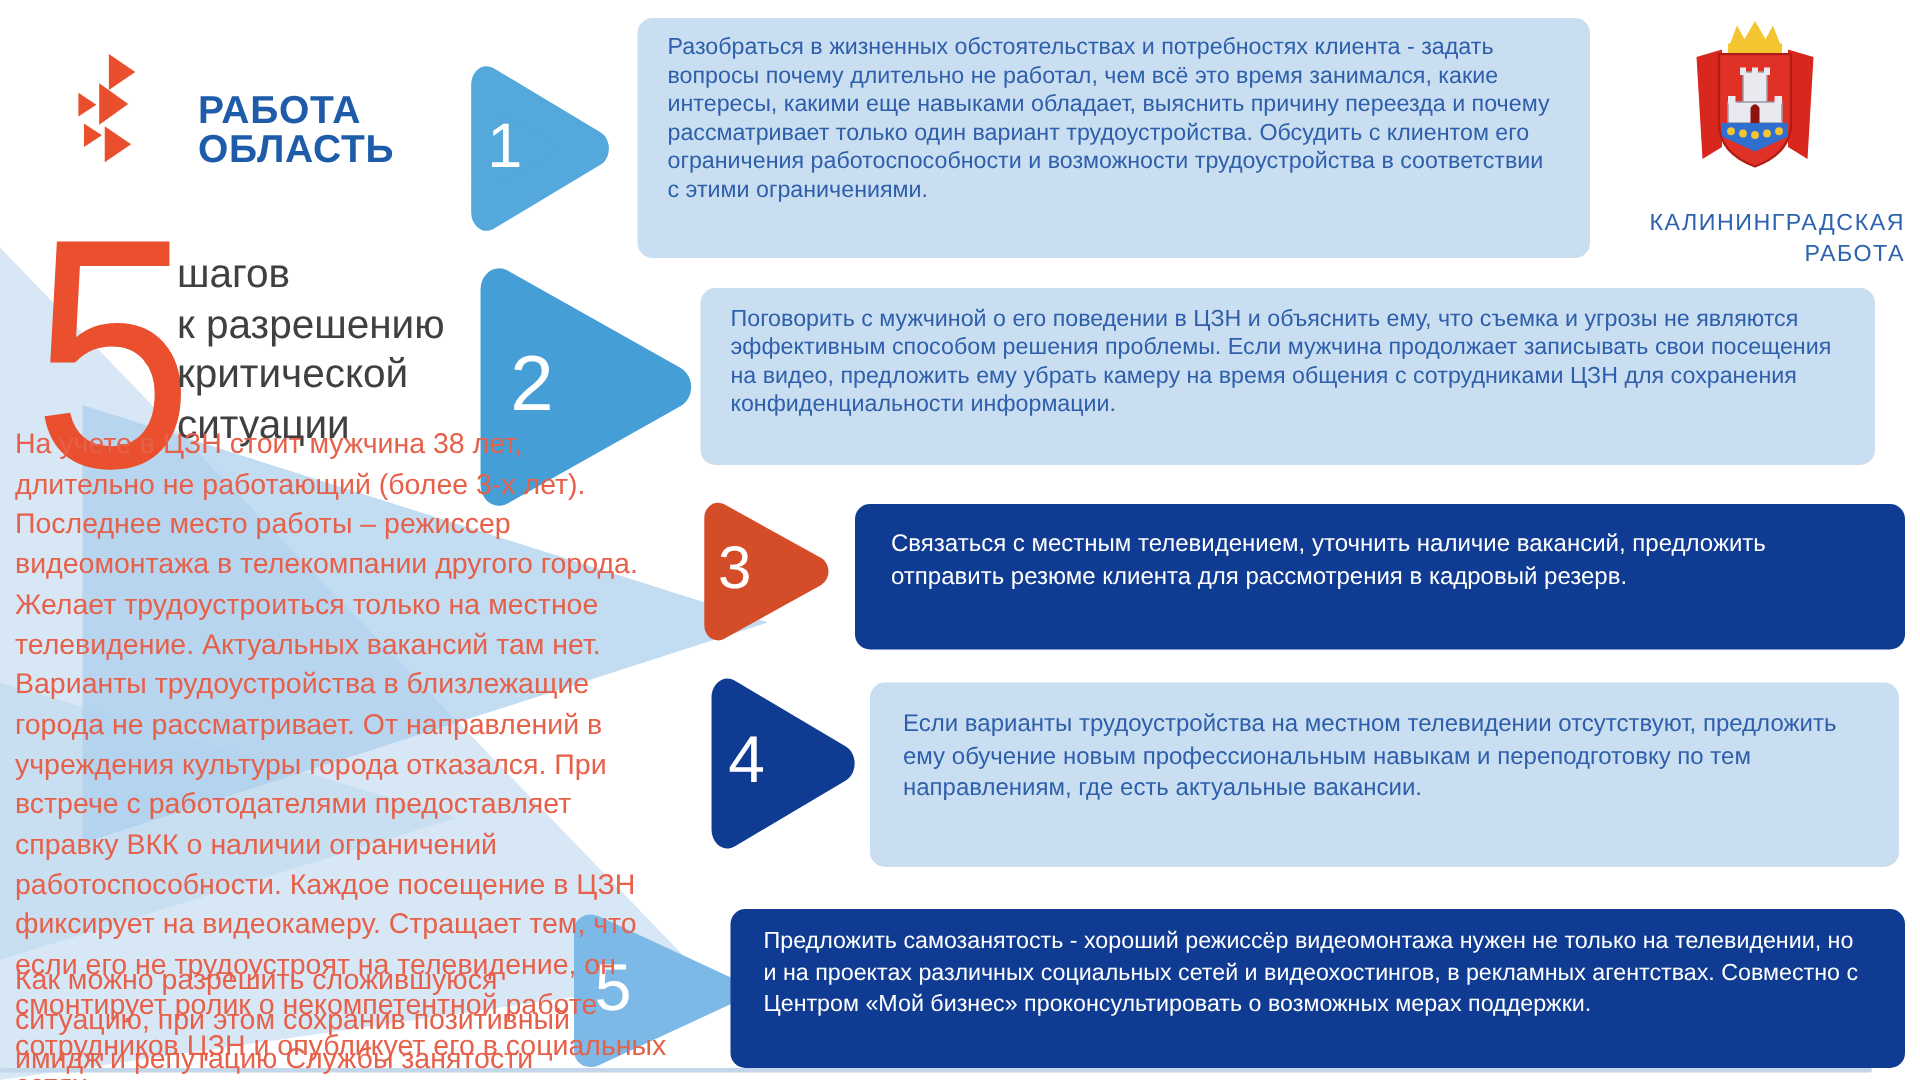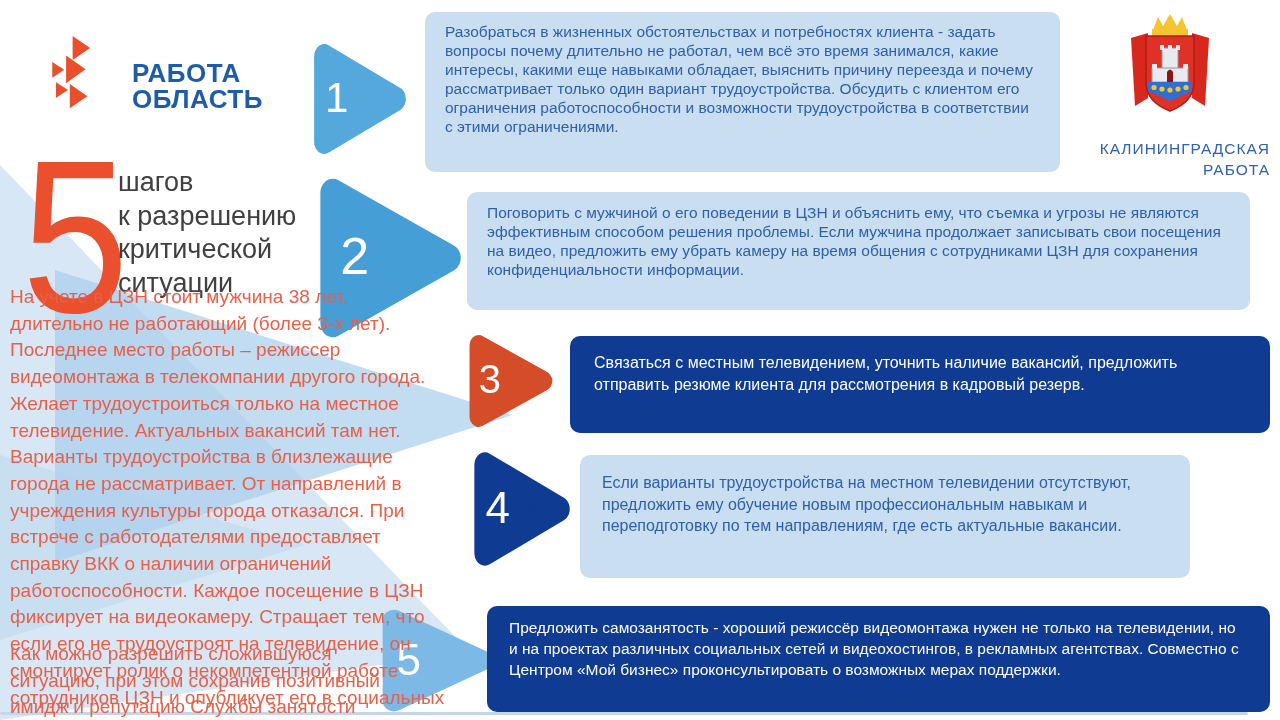--- a/index.html
+++ b/index.html
@@ -56,21 +56,21 @@
   .a5{left:374px;top:604px;width:124px;height:113px;}
   .a5 .num{font-size:44px;}
   
   .box{position:absolute;z-index:1;border-radius:10px;box-sizing:border-box;}
   .box p{margin:0;}
   .box.light{background:#c9def1;color:#2e5fab;}
   .box.dark{background:#0f3b92;color:#ffffff;}
   .b1{left:425px;top:12px;width:635px;height:160px;padding:10px 20px;font-size:15.5px;line-height:19px;}
   .b2{left:467px;top:192px;width:783px;height:118px;padding:11px 20px;font-size:15.5px;line-height:19px;}
   .b3{left:570px;top:336px;width:700px;height:97px;padding:16px 24px;font-size:16px;line-height:21.5px;}
-  .b4{left:580px;top:455px;width:610px;height:123px;padding:17px 22px;font-size:16px;line-height:21.5px;}
+  .b4{left:580px;top:455px;width:686px;height:123px;padding:17px 22px;font-size:16px;line-height:21.5px;}
   .b5{left:487px;top:606px;width:783px;height:106px;padding:11px 22px;font-size:15.5px;line-height:21px;}
   
   .bottom-rule{
     position:absolute;left:0;top:712px;width:1248px;height:3px;z-index:0;
     background:#c4d7ea;border-radius:2px;
   }
 </style>
 </head>
 <body>
 

